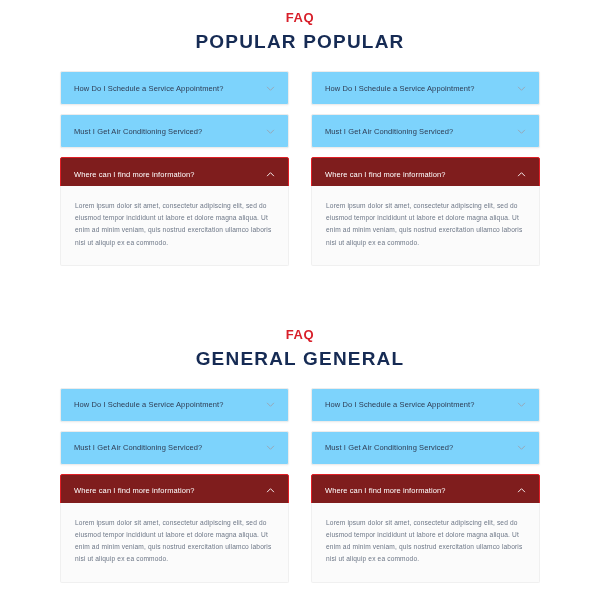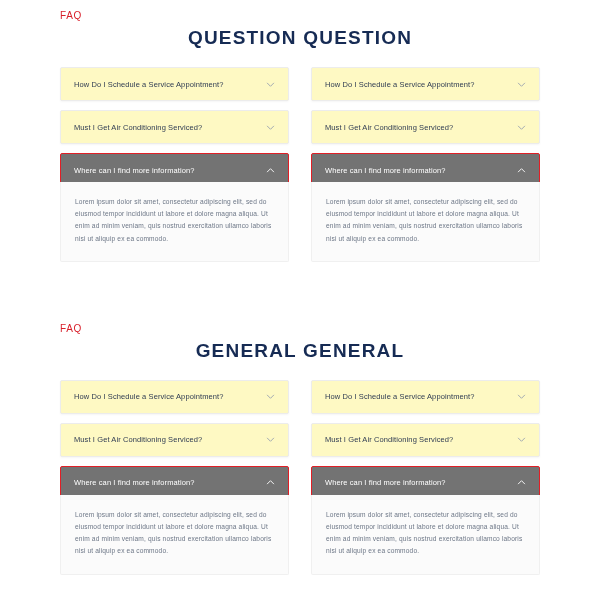--- a/index.html
+++ b/index.html
@@ -22,24 +22,24 @@
   .section {
     padding: 0 60px;
   }
   .section-top {
     padding-top: 10px;
   }
   .section-second {
     padding-top: 22px;
   }
   .eyebrow {
-    text-align: left;
+    text-align: center;
     color: #d81f2a;
-    font-size: 10px;
-    font-weight: normal;
+    font-size: 13px;
+    font-weight: bold;
     letter-spacing: 0.6px;
     margin: 0 0 6px 0;
   }
   .section-title {
     text-align: center;
     color: #162b54;
     font-size: 19px;
     font-weight: bold;
     letter-spacing: 1.2px;
     margin: 0 0 18px 0;
@@ -56,28 +56,28 @@
   }
   .faq-item {
     margin-bottom: 9px;
   }
   .faq-head {
     display: flex;
     align-items: center;
     justify-content: space-between;
     padding: 10px 13px;
     border-radius: 2px;
-    background: #fef9c3;
+    background: #7dd3fc;
     border: 1px solid #ececec;
     box-shadow: 0 1px 2px rgba(0,0,0,0.04);
     cursor: pointer;
     min-height: 34px;
   }
   .faq-head.open {
-    background: #737373;
+    background: #7f1d1d;
     border-color: #e01f26;
     box-shadow: none;
   }
   .faq-q {
     font-size: 7.5px;
     color: #2e3b52;
     line-height: 1.2;
     letter-spacing: 0.1px;
   }
   .faq-head.open .faq-q {
@@ -110,21 +110,21 @@
   }
   .spacer-lg { height: 30px; }
 </style>
 </head>
 <body>
 
 <div class="page">
 
   <div class="section section-top">
     <div class="eyebrow">FAQ</div>
-    <h2 class="section-title">QUESTION QUESTION</h2>
+    <h2 class="section-title">POPULAR POPULAR</h2>
 
     <div class="faq-grid">
 
       <div class="faq-col">
 
         <div class="faq-item">
           <div class="faq-head">
             <span class="faq-q">How Do I Schedule a Service Appointment?</span>
             <span class="chev">
               <svg width="9" height="9" viewBox="0 0 10 10">

